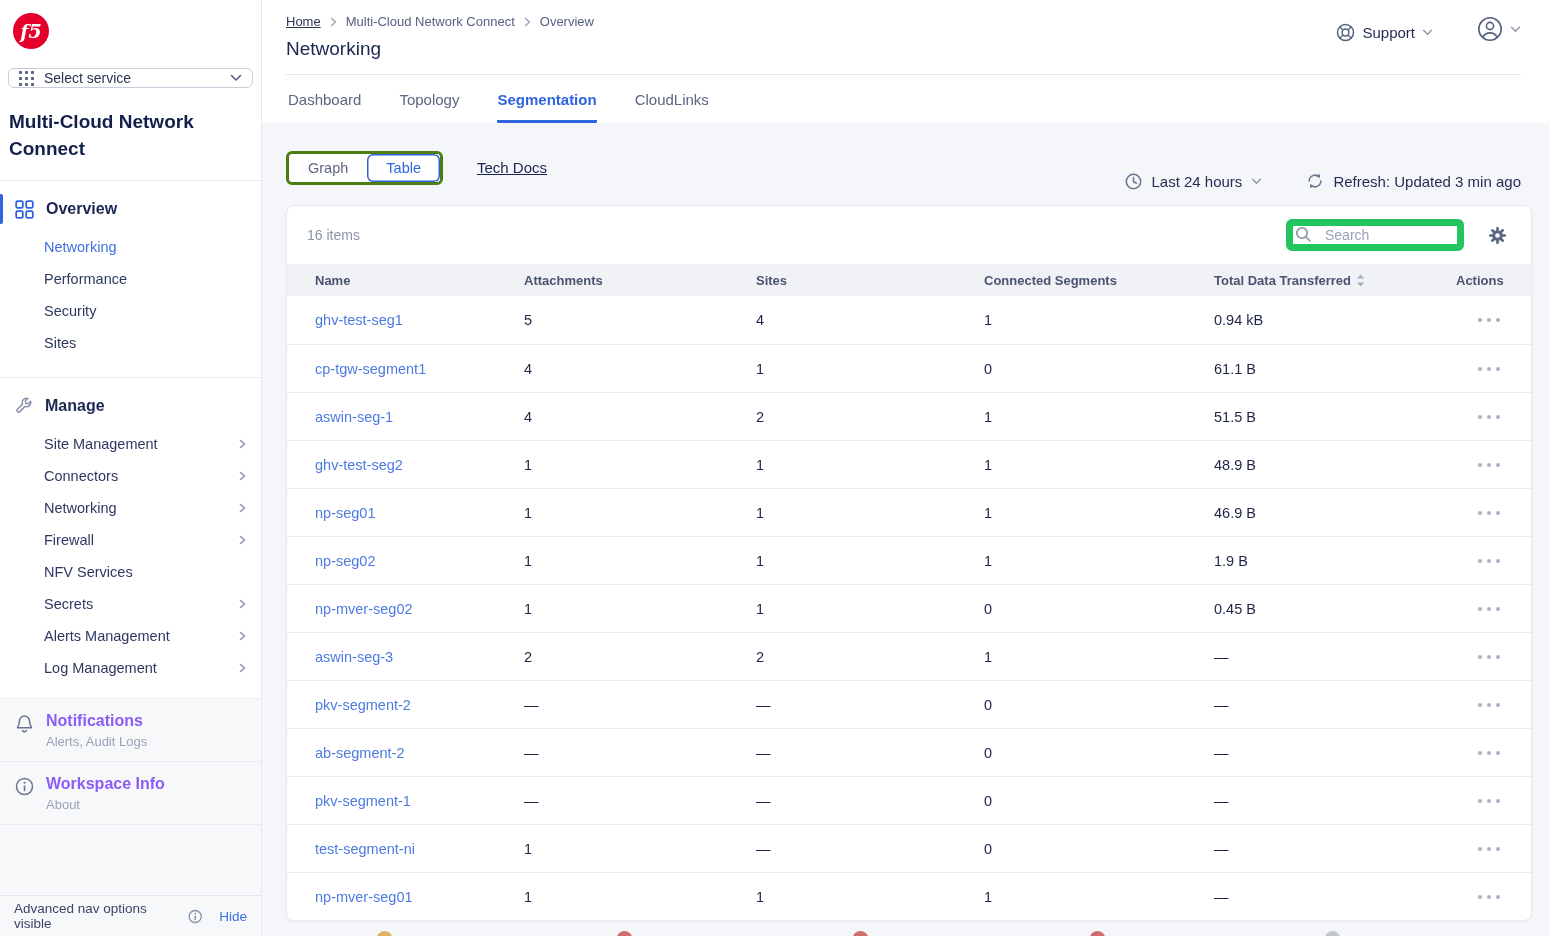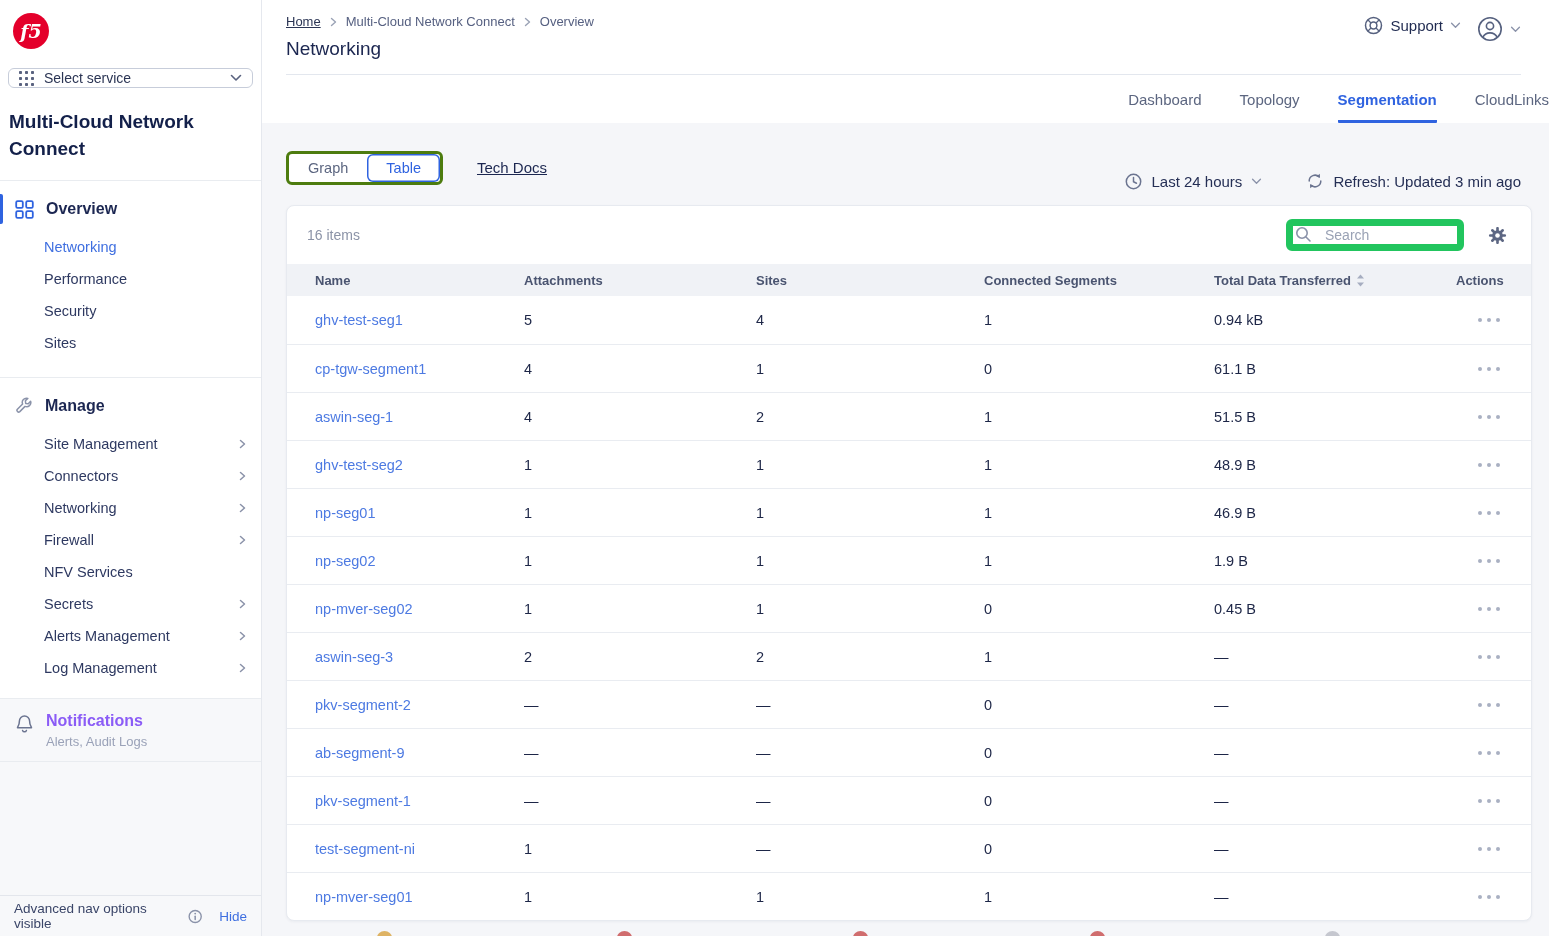--- a/index.html
+++ b/index.html
@@ -34,21 +34,21 @@
   .sb-footer .sbf-text { font-size:13.5px; color:#3a4568; }
   .sb-footer .sbf-hide { font-size:13.5px; color:#3f6fe0; margin-left:10px; cursor:pointer; }
 
   
   .main { flex:1; display:flex; flex-direction:column; position:relative; background:#f5f6f9; min-width:0; }
   .page-header { background:#fff; padding:14px 28px 0 24px; }
   .ph-top { display:flex; align-items:flex-start; }
   .breadcrumb { display:flex; align-items:center; gap:8px; font-size:13px; color:#566081; }
   .crumb-link { color:#2b3554; text-decoration:underline; cursor:pointer; }
   .crumb { color:#566081; }
-  .ph-right { margin-left:auto; display:flex; align-items:flex-start; gap:16px; padding-top:2px; }
+  .ph-right { margin-left:auto; display:flex; align-items:flex-end; gap:44px; padding-top:2px; }
   .support-group, .avatar-group { display:flex; align-items:center; gap:7px; cursor:pointer; }
   .support-label { font-size:15px; color:#1f2a50; }
   .page-title { margin:9px 0 14px 0; font-size:19px; font-weight:500; color:#1b2650; }
   .header-rule { height:1px; background:#e3e7ee; }
   .tabs-row { background:#fff; display:flex; gap:38px; padding:16px 0 0 26px; }
   .tab { font-size:15px; color:#5c6680; padding-bottom:12px; border-bottom:3px solid transparent; cursor:pointer; border-radius:1px; }
   .tab.active { color:#2f63e0; font-weight:600; border-bottom-color:#2f63e0; }
 
   .content { flex:1; display:flex; flex-direction:column; min-height:0; }
   .toolbar { display:flex; align-items:center; margin:22px 28px 0 24px; }
@@ -213,20 +213,31 @@
       <div class="sb-block">
         <svg width="19" height="20" viewBox="0 0 19 20" style="margin-top:2px;">
           <path d="M9.5 2a5.1 5.1 0 0 1 5.1 5.1c0 4.6 1.9 5.3 1.9 6.6H2.5c0-1.3 1.9-2 1.9-6.6A5.1 5.1 0 0 1 9.5 2z" fill="none" stroke="#6b7490" stroke-width="1.5" stroke-linejoin="round"></path>
           <path d="M7.6 16.4a2 2 0 0 0 3.8 0" fill="none" stroke="#6b7490" stroke-width="1.5" stroke-linecap="round"></path>
         </svg>
         <div class="sb-texts">
           <span class="sb-title">Notifications</span>
           <span class="sb-sub">Alerts, Audit Logs</span>
         </div>
       </div>
+      <div class="sb-block">
+        <svg width="19" height="19" viewBox="0 0 19 19" style="margin-top:2px;">
+          <circle cx="9.5" cy="9.5" r="8" fill="none" stroke="#6b7490" stroke-width="1.5"></circle>
+          <circle cx="9.5" cy="5.8" r="1" fill="#6b7490"></circle>
+          <rect x="8.7" y="8.2" width="1.6" height="6" rx="0.8" fill="#6b7490"></rect>
+        </svg>
+        <div class="sb-texts">
+          <span class="sb-title">Workspace Info</span>
+          <span class="sb-sub">About</span>
+        </div>
+      </div>
       <div class="sb-spacer"></div>
       <div class="sb-footer">
         <span class="sbf-text">Advanced nav options visible</span>
         <svg width="15" height="15" viewBox="0 0 19 19">
           <circle cx="9.5" cy="9.5" r="8" fill="none" stroke="#8a92a9" stroke-width="1.8"></circle>
           <circle cx="9.5" cy="5.6" r="1.2" fill="#8a92a9"></circle>
           <rect x="8.5" y="8.2" width="2" height="6.2" rx="1" fill="#8a92a9"></rect>
         </svg>
         <span class="sbf-hide">Hide</span>
       </div>
@@ -273,21 +284,21 @@
               <circle cx="13" cy="10" r="3.6" fill="none" stroke="#56617f" stroke-width="1.6"></circle>
               <path d="M5.8 21.2a8.2 8.2 0 0 1 14.4 0" fill="none" stroke="#56617f" stroke-width="1.6"></path>
             </svg>
             <svg width="11" height="7" viewBox="0 0 12 8">
                 <polyline points="1.5,1.5 6,6 10.5,1.5" fill="none" stroke="#8a92a9" stroke-width="1.5" stroke-linecap="round" stroke-linejoin="round"></polyline>
               </svg>
           </div>
         </div>
       </div>
       <div class="header-rule"></div>
-      <div class="tabs-row" id="tabs-row" style="margin: 0px -28px 0px -24px; padding-left: 26px; justify-content: flex-end;">
+      <div class="tabs-row" id="tabs-row" style="margin: 0px -28px 0px -24px; padding-left: 26px;">
           <div class="tab">Dashboard</div>
           <div class="tab">Topology</div>
           <div class="tab active">Segmentation</div>
           <div class="tab">CloudLinks</div>
         </div>
     </div>
 
     <div class="content">
       <div class="toolbar">
         <div class="segmented" id="segmented">
@@ -507,21 +518,21 @@
                 <button class="dots-btn">
                   <svg width="24" height="6" viewBox="0 0 24 6">
                     <circle cx="3" cy="3" r="2" fill="#a9b0c2"></circle>
                     <circle cx="12" cy="3" r="2" fill="#a9b0c2"></circle>
                     <circle cx="21" cy="3" r="2" fill="#a9b0c2"></circle>
                   </svg>
                 </button>
               </div>
             </div>
             <div class="tgrid trow">
-              <div class="cell-name">ab-segment-9</div>
+              <div class="cell-name">ab-segment-2</div>
               <div>—</div>
               <div>—</div>
               <div>0</div>
               <div>—</div>
               <div class="cell-actions">
                 <button class="dots-btn">
                   <svg width="24" height="6" viewBox="0 0 24 6">
                     <circle cx="3" cy="3" r="2" fill="#a9b0c2"></circle>
                     <circle cx="12" cy="3" r="2" fill="#a9b0c2"></circle>
                     <circle cx="21" cy="3" r="2" fill="#a9b0c2"></circle>

